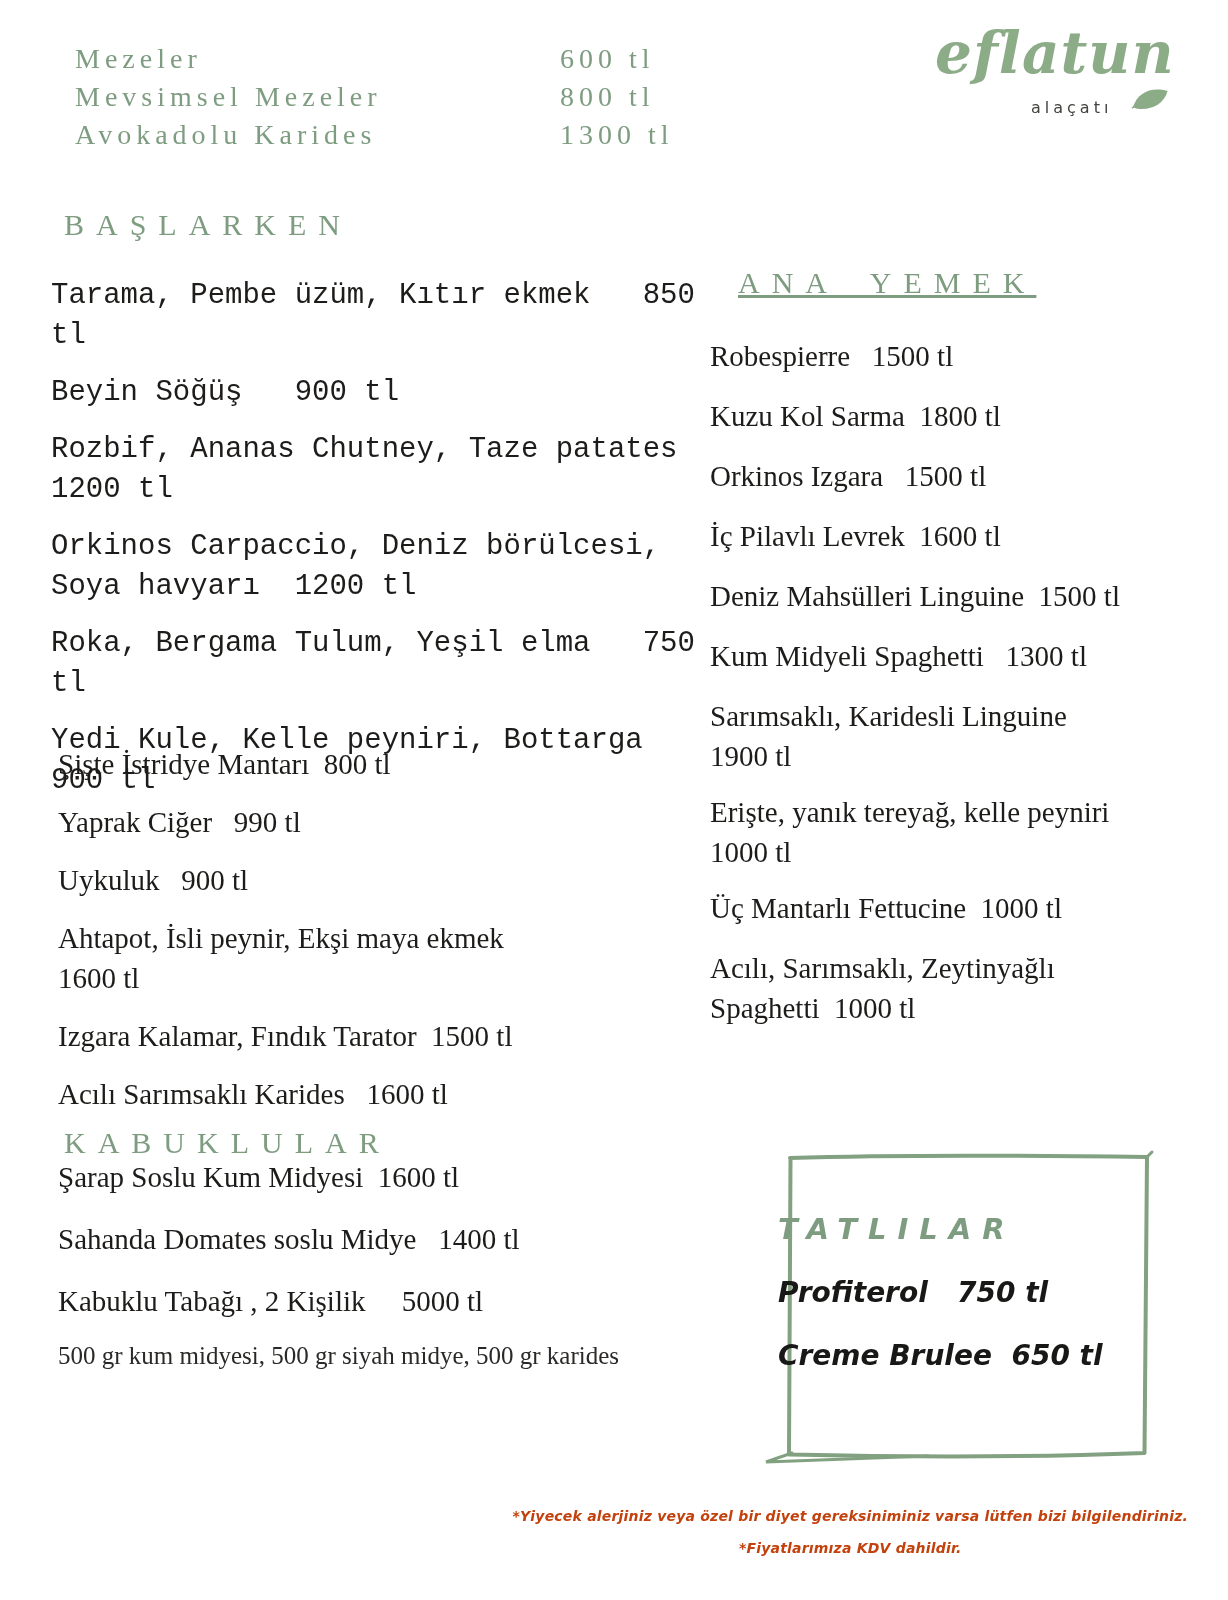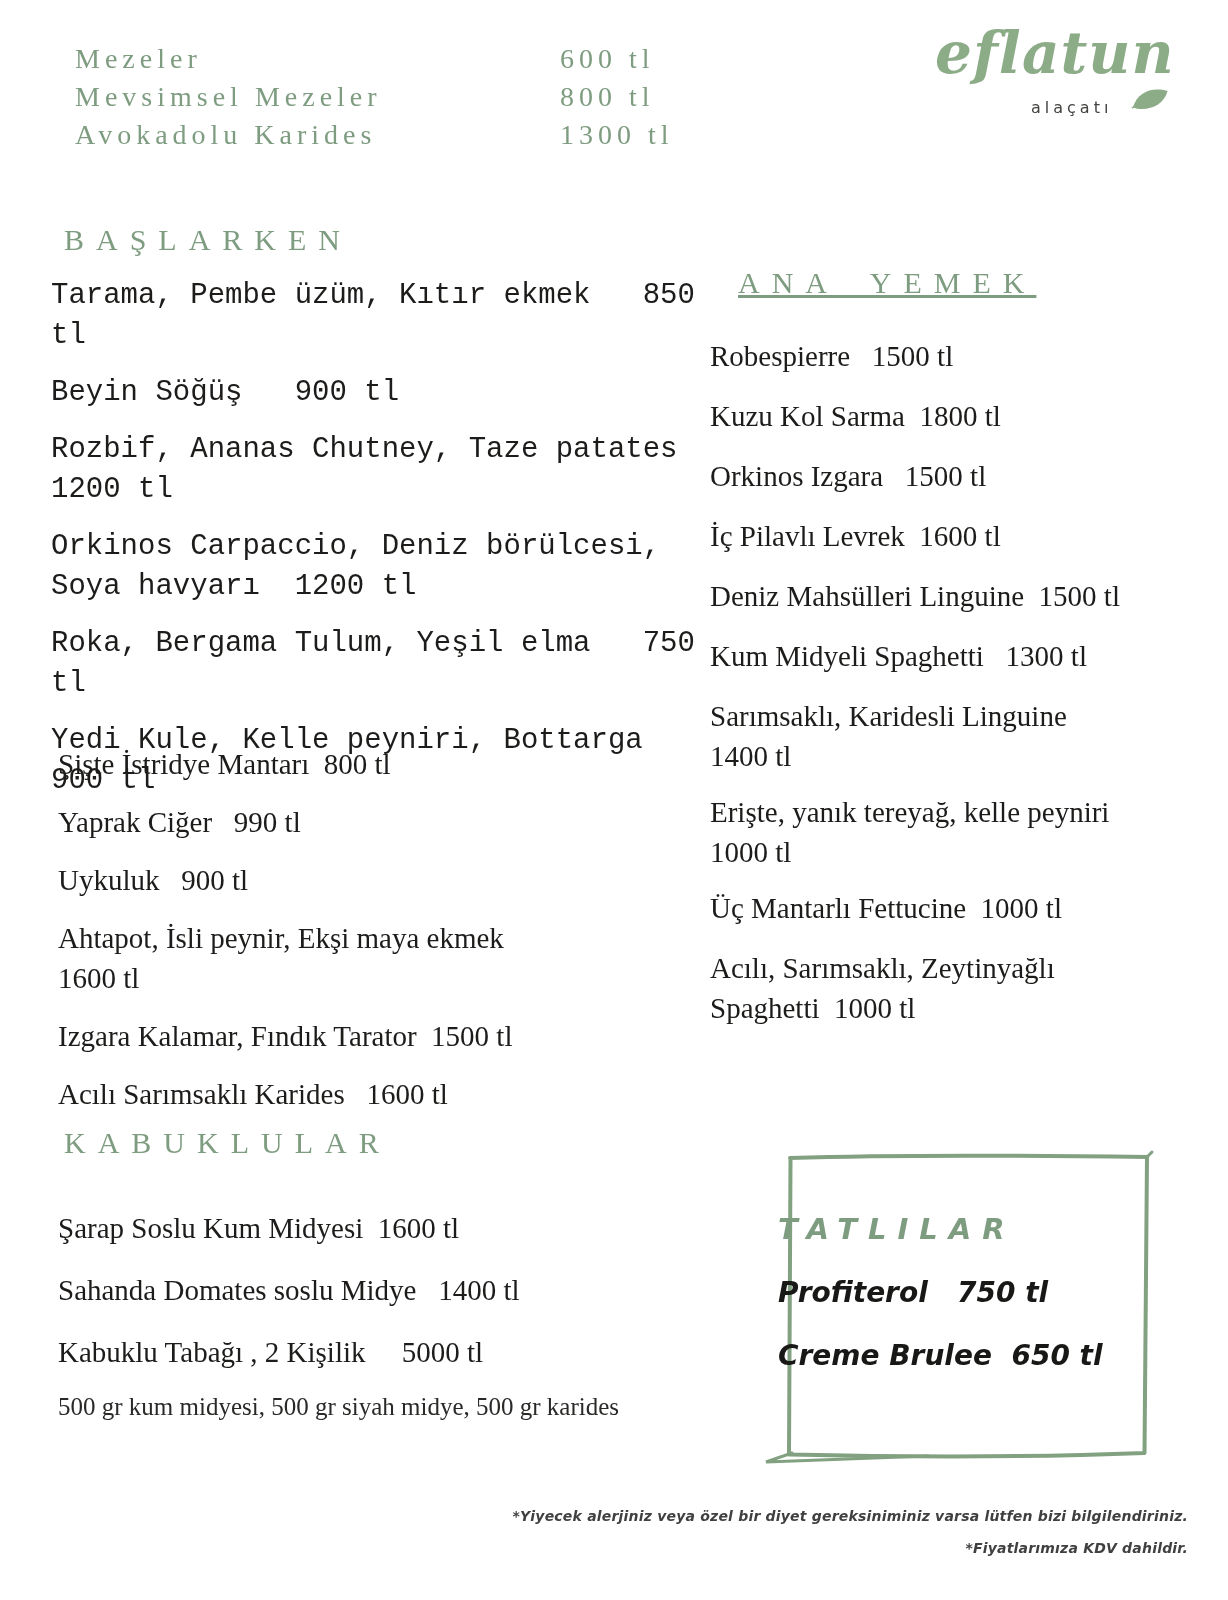--- a/index.html
+++ b/index.html
@@ -25,30 +25,30 @@
     font-size:58px; line-height:1.1; color:#8cab87; letter-spacing:1px;
   }
   .logo-sub { position:absolute; left:96px; top:76px;
     font-family:"DejaVu Sans",sans-serif; font-size:16px; letter-spacing:4px;
     color:#434340; }
   .logo-leaf { position:absolute; right:8px; top:62px; transform:rotate(18deg); }
 
   
   .section-title { position:absolute; color:#7e9c80; font-size:30px;
     letter-spacing:12px; word-spacing:14px; font-weight:400; white-space:nowrap; }
-  .t-baslarken  { left:64px;  top:223px; }
+  .t-baslarken  { left:64px;  top:208px; }
   .t-arada      { left:64px;  top:676px; }
   .t-kabuklular { left:64px;  top:1126px; }
   .t-ana        { left:738px; top:266px;text-decoration:underline; }
 
   
   .items { position:absolute; }
   .i-baslarken  { left:51px;  top:276px;  width:655px;font-family:Liberation Mono, monospace; }
   .i-arada      { left:58px;  top:744px;  width:655px; }
-  .i-kabuklular { left:58px;  top:1208px; width:655px; }
+  .i-kabuklular { left:58px;  top:1157px; width:655px; }
   .i-ana        { left:710px; top:336px;  width:490px; }
   .menu-item { font-size:29px; line-height:40px; white-space:pre-wrap;
     color:#1d1c1a; margin-bottom:17px; }
   .i-ana .menu-item { margin-bottom:20px; }
   .i-ana .menu-item.twoline { margin-bottom:16px; }
   .i-arada .menu-item { margin-bottom:18px; }
   .i-kabuklular .menu-item { margin-bottom:22px; }
   .section-note { font-size:25px; line-height:26px; color:#2a2927; margin-top:2px; }
 
   
@@ -56,23 +56,23 @@
   .tatlilar-border { position:absolute; left:0; top:0; overflow:visible; }
   .tatlilar-inner { position:relative; width:100%; height:100%; }
   .tatlilar-title { padding-top:64px; color:#7e9c80;
     font-family:"DejaVu Sans",sans-serif; font-style:italic; font-weight:bold;
     font-size:29px; letter-spacing:11px; }
   .tatlilar-item { font-family:"DejaVu Sans",sans-serif; font-style:italic;
     font-weight:bold; font-size:28px; color:#181817; margin-top:30px;
     white-space:pre-wrap; }
 
   
-  .footer-notes { position:absolute; right:40px; top:1500px; text-align:right;
+  .footer-notes { position:absolute; right:40px; top:1500px; text-align:center;
     font-family:"DejaVu Sans",sans-serif; font-style:italic; font-weight:bold;
-    font-size:14px; line-height:32px; color:#404040; letter-spacing:0.2px; }
+    font-size:14px; line-height:32px; color:#c2410c; letter-spacing:0.2px; }
 </style>
 </head>
 <body>
 
 <div class="page">
 
   <div class="quick-list">
     <div class="quick-row">
       <span>Mezeler</span>
       <span class="quick-price">600 tl</span>
@@ -129,21 +129,21 @@
 
   <h2 class="section-title t-ana">ANA YEMEK</h2>
   <div class="items i-ana">
     <div class="menu-item">Robespierre   1500 tl</div>
     <div class="menu-item">Kuzu Kol Sarma  1800 tl</div>
     <div class="menu-item">Orkinos Izgara   1500 tl</div>
     <div class="menu-item">İç Pilavlı Levrek  1600 tl</div>
     <div class="menu-item">Deniz Mahsülleri Linguine  1500 tl</div>
     <div class="menu-item">Kum Midyeli Spaghetti   1300 tl</div>
     <div class="menu-item twoline">Sarımsaklı, Karidesli Linguine
-1400 tl</div>
+1900 tl</div>
     <div class="menu-item twoline">Erişte, yanık tereyağ, kelle peyniri
 1000 tl</div>
     <div class="menu-item">Üç Mantarlı Fettucine  1000 tl</div>
     <div class="menu-item twoline">Acılı, Sarımsaklı, Zeytinyağlı
 Spaghetti  1000 tl</div>
   </div>
 
   <div class="tatlilar-box">
     <svg class="tatlilar-border" width="376" height="316" viewBox="0 0 376 316">
       <path d="M12 10 C120 6.5, 260 7.5, 369 9 L366.5 305 C250 309.5, 120 309, 11 306.5 L12.5 12" fill="none" stroke="#82a181" stroke-width="4" stroke-linecap="round" stroke-linejoin="round"></path>

